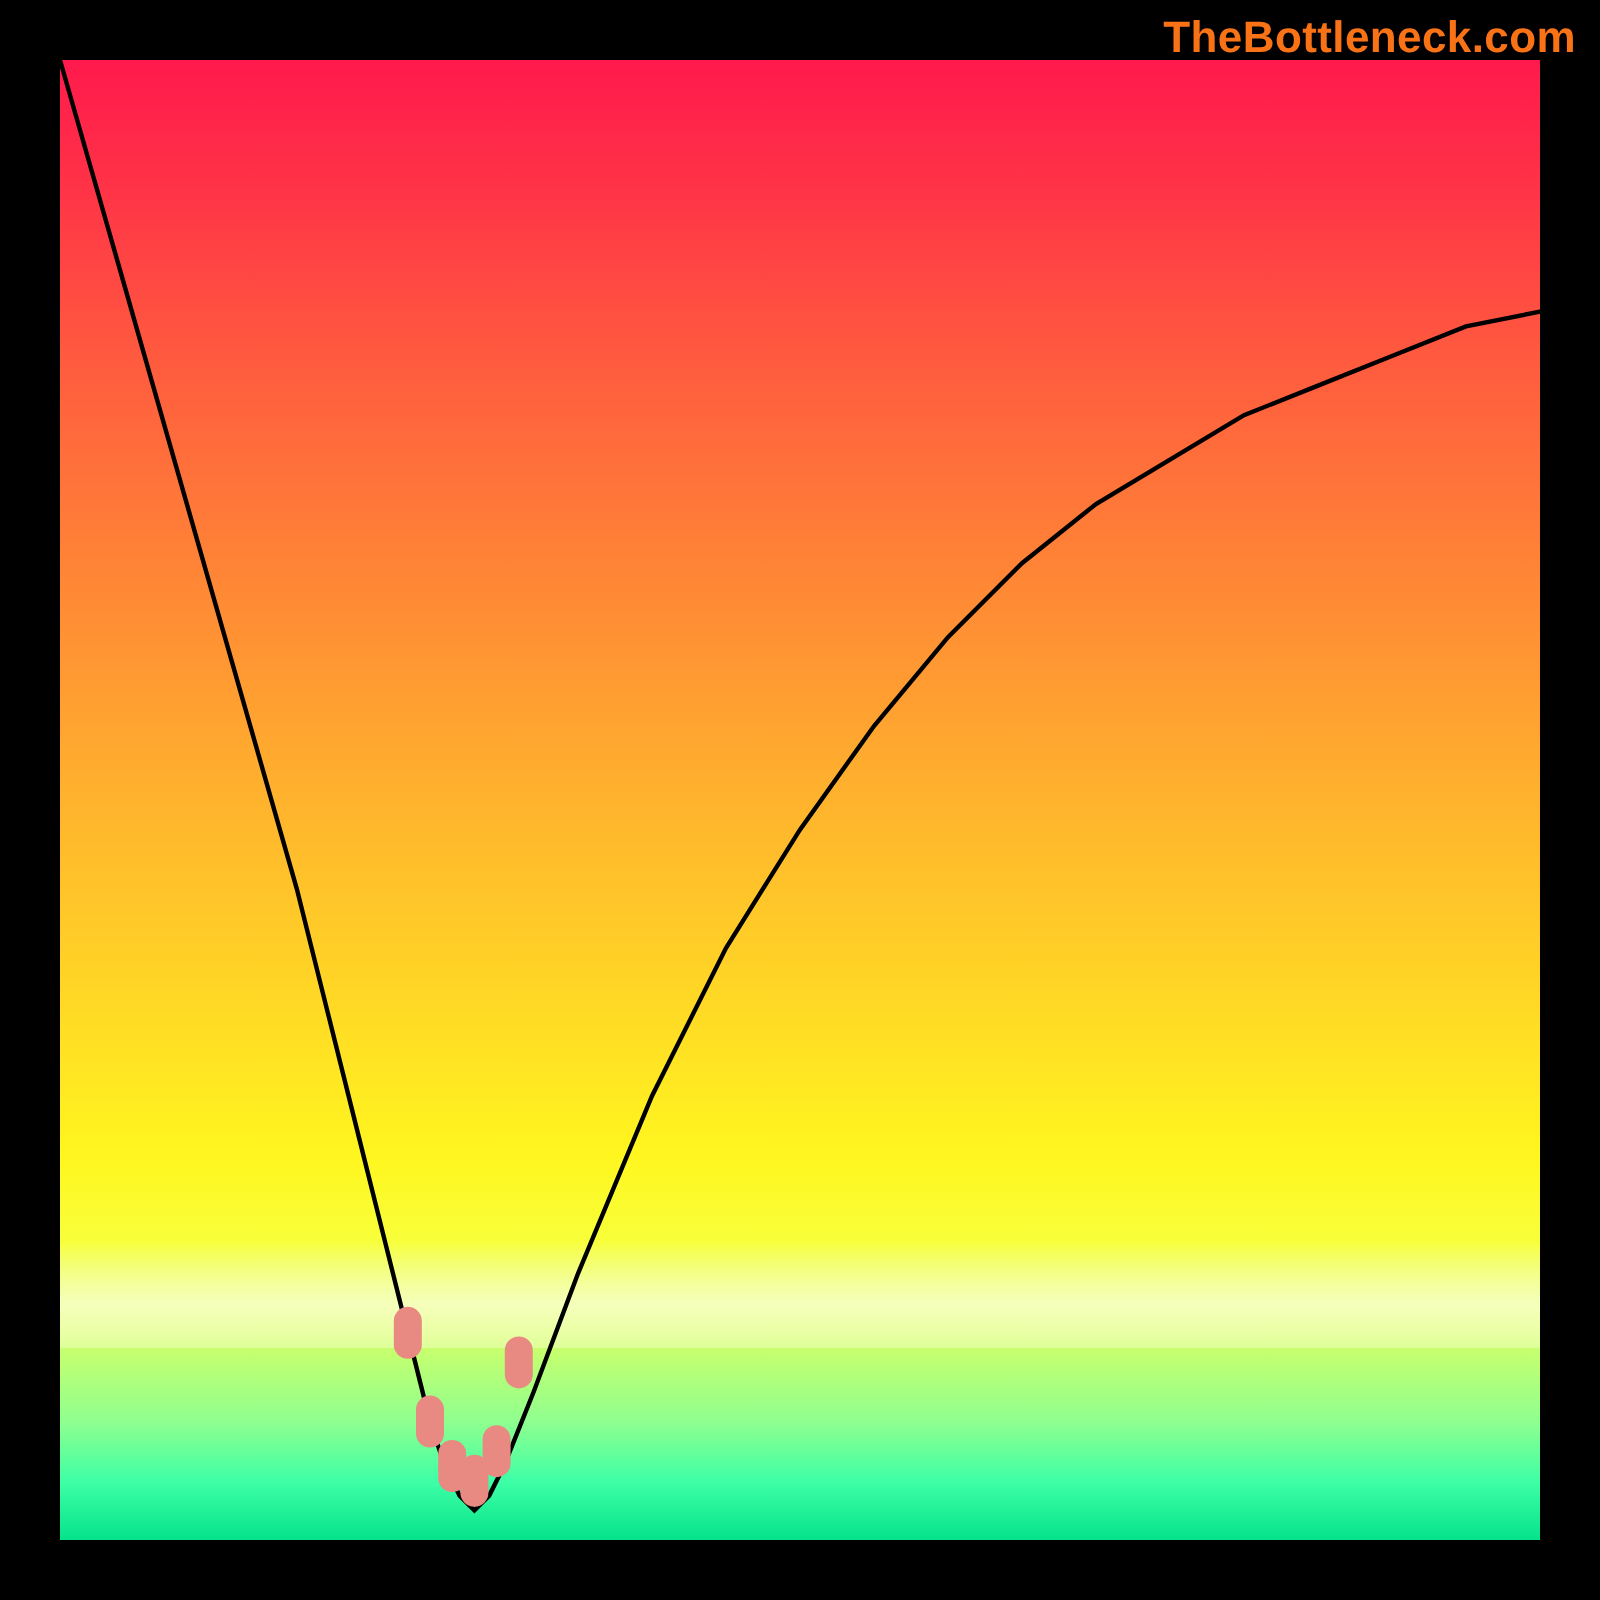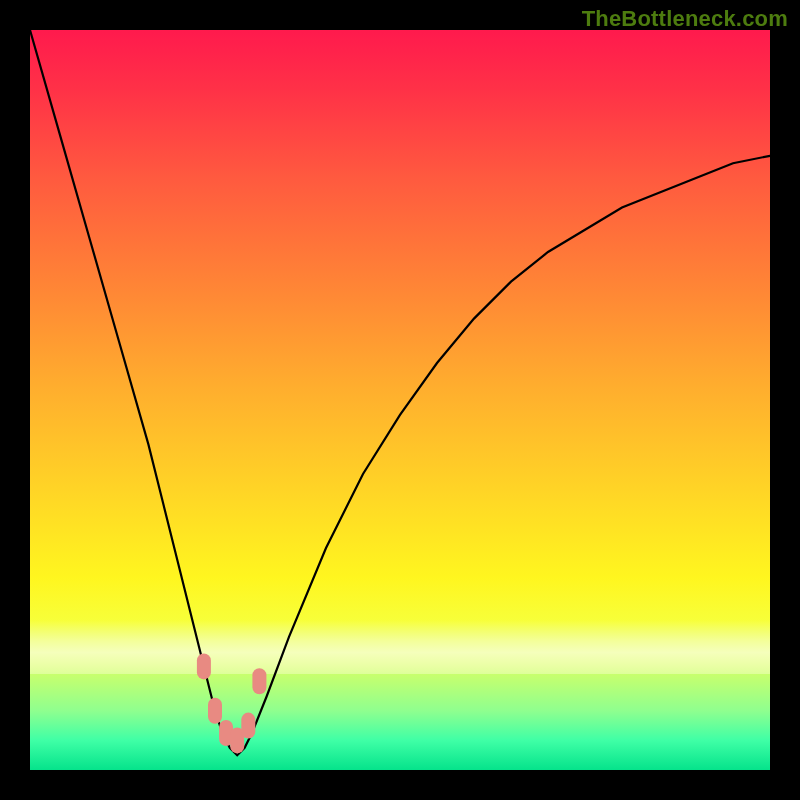--- a/index.html
+++ b/index.html
@@ -43,21 +43,21 @@
       rgba(255,255,220,0.4) 100%);
     pointer-events: none;
   }
   .watermark {
     position: absolute;
     top: 6px;
     right: 12px;
     font-family: Arial, Helvetica, sans-serif;
     font-size: 22px;
     font-weight: 600;
-    color: #4d7c0f;
+    color: #f97316;
     letter-spacing: 0.2px;
     user-select: none;
   }
   svg.curve {
     position: absolute;
     left: 0;
     top: 0;
     width: 740px;
     height: 740px;
     overflow: visible;

